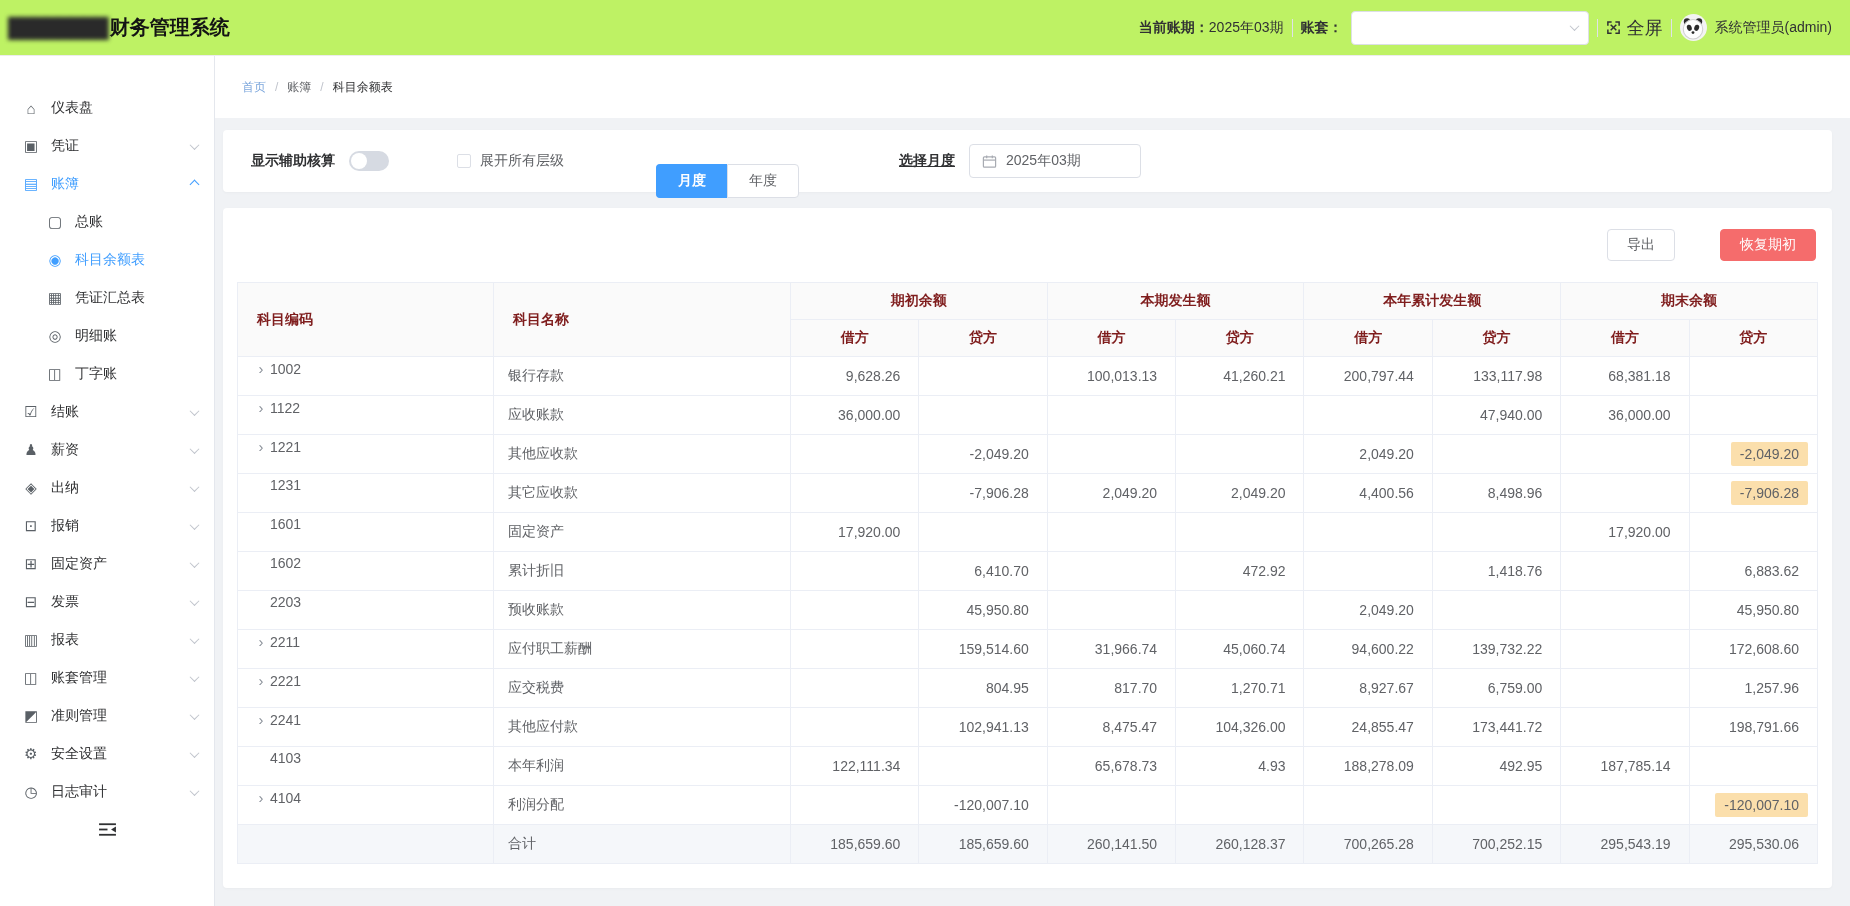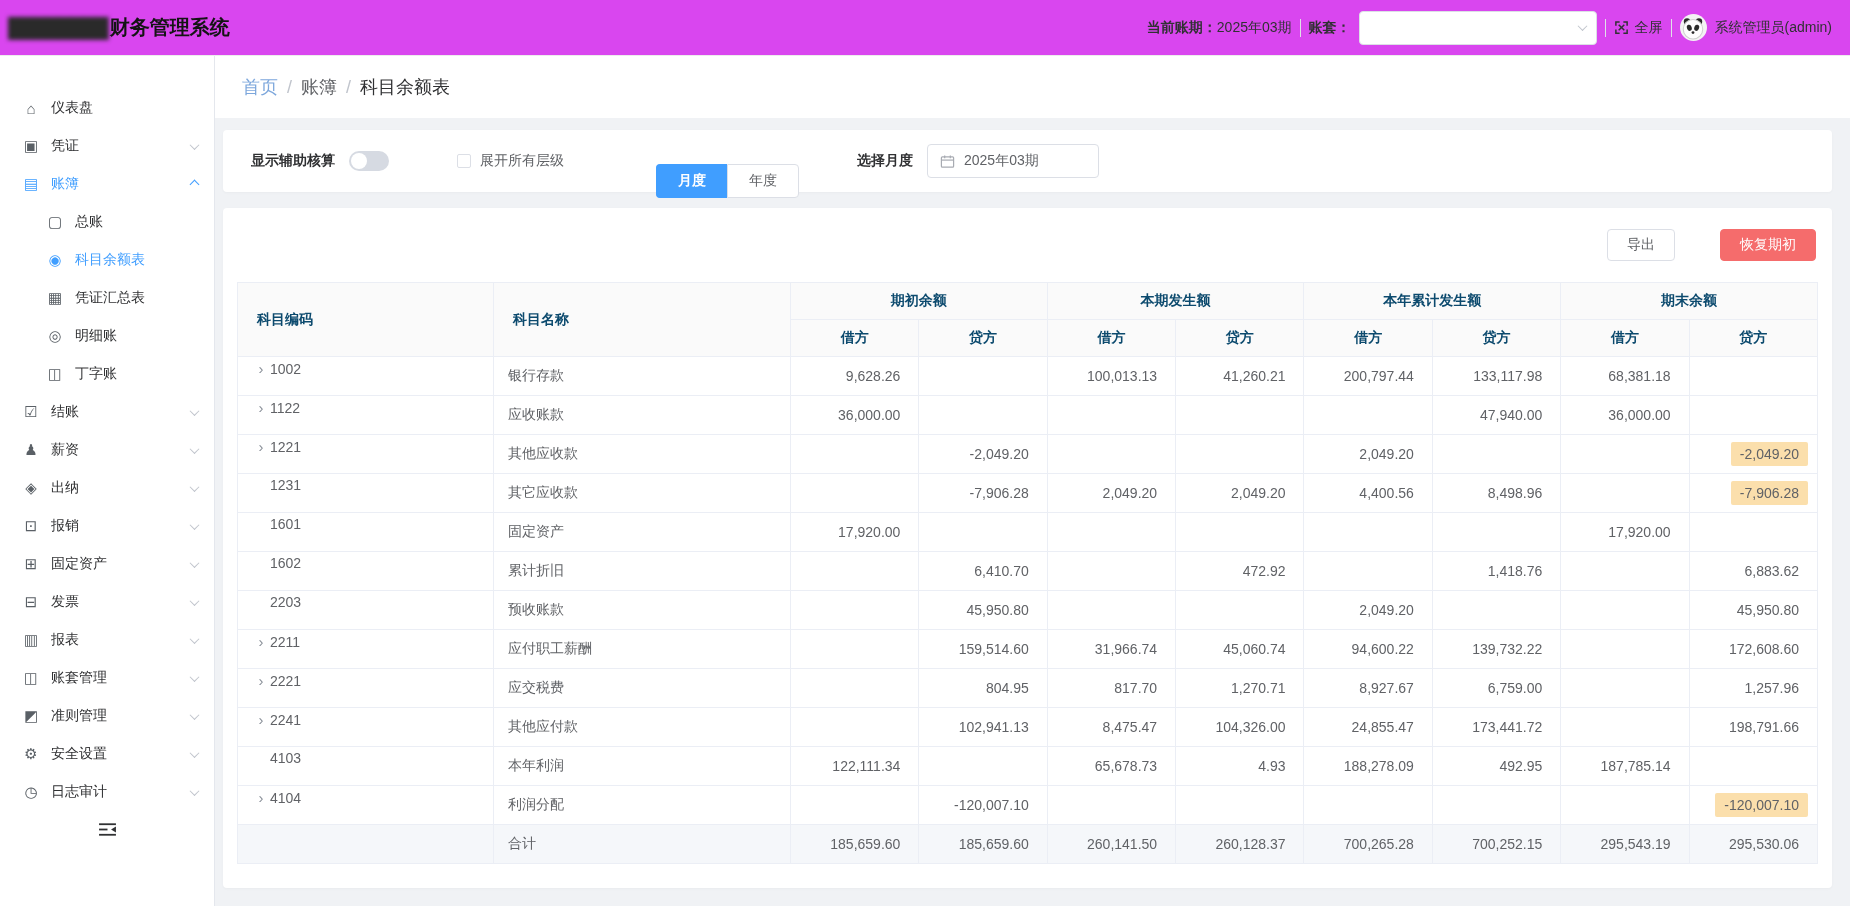--- a/index.html
+++ b/index.html
@@ -1,81 +1,81 @@
 <!DOCTYPE html>
 <html><head>
 <meta charset="utf-8">
 <style>
   * { box-sizing: border-box; margin: 0; padding: 0; }
   html,body { width:1850px; height:906px; overflow:hidden; }
   body { font-family:"Liberation Sans","DejaVu Sans",sans-serif; background:#f0f2f5; color:#303133; font-size:14px; }
 
   
-  .topbar { height:56px; background:#d946ef; display:flex; align-items:center; justify-content:space-between; padding:0 18px 0 8px; border-bottom:1px solid #ececec; }
+  .topbar { height:56px; background:#bef264; display:flex; align-items:center; justify-content:space-between; padding:0 18px 0 8px; border-bottom:1px solid #ececec; }
   .logo { display:flex; align-items:center; gap:2px; }
   .logo-redacted { font-size:19px; font-weight:bold; color:#2a2a2a; filter:blur(2px); letter-spacing:-1px; }
   .logo-title { font-size:20px; font-weight:bold; color:#141414; }
   .topbar-right { display:flex; align-items:center; gap:8px; }
   .tb-label { font-weight:bold; color:#303133; }
   .tb-value { color:#303133; }
   .vdiv { width:1px; height:18px; background:#dfe2e8; }
   .select { width:238px; height:34px; border:1px solid #dcdfe6; border-radius:4px; background:#fff; display:flex; align-items:center; justify-content:flex-end; padding:0 10px; cursor:pointer; }
   .chev { display:inline-block; width:7px; height:7px; border-right:1.4px solid #c0c4cc; border-bottom:1.4px solid #c0c4cc; }
   .chev-down { transform:rotate(45deg) translate(-1px,-1px); }
   .chev-up { transform:rotate(-135deg); border-color:#409eff; }
-  .fullscreen { display:flex; align-items:center; gap:6px; background:none; border:none; font-size:14px; color:#303133; cursor:pointer; font-family:inherit; }
+  .fullscreen { display:flex; align-items:center; gap:6px; background:none; border:none; font-size:18px; color:#303133; cursor:pointer; font-family:inherit; }
   .user { display:flex; align-items:center; gap:8px; cursor:pointer; }
   .avatar { width:27px; height:27px; border-radius:50%; background:#f3f3f3; display:flex; align-items:center; justify-content:center; overflow:hidden; }
 
   
   .layout { display:flex; height:850px; }
   .sidebar { width:215px; background:#fff; border-right:1px solid #e4e7ed; padding-top:33px; position:relative; flex-shrink:0; }
   .side-item { height:38px; display:flex; align-items:center; gap:11px; padding:0 16px 0 22px; font-size:14px; color:#303133; cursor:pointer; }
   .side-item .s-icon { width:18px; text-align:center; font-size:15px; color:#5a6066; flex-shrink:0; }
   .side-item .s-chev { margin-left:auto; }
   .side-item.active { color:#409eff; }
   .side-item.active .s-icon { color:#409eff; }
   .side-sub .side-item { padding-left:46px; }
   .collapse-btn { position:absolute; left:0; right:0; top:755px; height:36px; display:flex; align-items:center; justify-content:center; cursor:pointer; }
 
   .main { flex:1; background:#f0f2f5; overflow:hidden; }
 
   
-  .breadcrumb-bar { height:62px; background:#fff; display:flex; align-items:center; gap:9px; padding-left:27px; font-size:18px; }
+  .breadcrumb-bar { height:62px; background:#fff; display:flex; align-items:center; gap:9px; padding-left:27px; font-size:12px; }
   .bc-link { color:#7da7dc; cursor:pointer; }
   .bc-sep { color:#c0c4cc; }
   .bc-item { color:#606266; }
   .bc-cur { color:#303133; }
 
   
   .filter-card { margin:12px 18px 0 8px; height:62px; background:#fff; border-radius:4px; display:flex; align-items:center; padding:0 28px; box-shadow:0 1px 3px rgba(0,0,0,0.03); }
   .f-label { font-weight:bold; color:#303133; }
   .toggle { width:40px; height:20px; border-radius:10px; background:#d6dae2; margin-left:14px; position:relative; cursor:pointer; }
   .toggle .knob { width:16px; height:16px; border-radius:50%; background:#fff; position:absolute; top:2px; left:2px; }
   .chk-wrap { display:flex; align-items:center; gap:9px; margin-left:48px; cursor:pointer;padding-left:20px; }
   .checkbox { width:14px; height:14px; border:1px solid #dcdfe6; border-radius:2px; background:#fff; }
   .chk-label { color:#606266; }
   .seg { display:flex; margin-left:92px; }
   .seg-btn { height:34px; padding:4px 21px; font-size:14px; font-family:inherit; cursor:pointer; background:#fff; border:1px solid #dcdfe6; color:#606266;margin-top:40px; }
   .seg-btn:first-child { border-radius:4px 0 0 4px; border-right:none; }
   .seg-btn:last-child { border-radius:0 4px 4px 0; }
   .seg-btn.active { background:#409eff; border-color:#409eff; color:#fff; font-weight:bold; }
-  .month-label { margin-left:58px; }
+  .month-label { margin-left:100px;text-decoration:underline; }
   .date-input { margin-left:14px; width:172px; height:34px; border:1px solid #dcdfe6; border-radius:4px; background:#fff; display:flex; align-items:center; gap:9px; padding:0 12px; color:#606266; cursor:pointer; }
 
   
   .table-card { margin:16px 18px 0 8px; height:680px; background:#fff; border-radius:4px; padding:0 14px; box-shadow:0 1px 3px rgba(0,0,0,0.03); }
   .card-toolbar { height:74px; display:flex; align-items:center; justify-content:flex-end; gap:10px; padding-right:2px; }
   .btn { height:32px; padding:0 19px; border-radius:4px; font-size:14px; font-family:inherit; cursor:pointer; }
   .btn.plain { background:#fff; border:1px solid #dcdfe6; color:#606266; }
   .btn.danger { background:#f56c6c; border:1px solid #f56c6c; color:#fff;margin-left:35px; }
 
   table { width:100%; border-collapse:collapse; table-layout:fixed; }
   th,td { border:1px solid #ebeef5; font-size:14px; }
-  thead th { background:#fafafa; color:#0c4a6e; font-weight:bold; height:37px; text-align:center; }
+  thead th { background:#fafafa; color:#7f1d1d; font-weight:bold; height:37px; text-align:center; }
   thead th.th-left { text-align:left; padding-left:19px; }
   tbody td { height:39px; color:#606266; padding:0 18px 0 0; }
   td.code-cell { padding:0 0 16px 14px; }
   td.name-cell { padding:0 0 0 14px; }
   td.num { text-align:right; }
   .expand-arrow { display:inline-block; width:18px; color:#8a9099; font-size:15px; cursor:pointer; text-align:center; }
   .expand-spacer { display:inline-block; width:18px; }
   .hl { display:inline-block; background:#fbdfac; border-radius:2px; padding:4px 9px; margin-right:-9px; }
   tr.total-row td { background:#f5f7fa; }
 </style>

